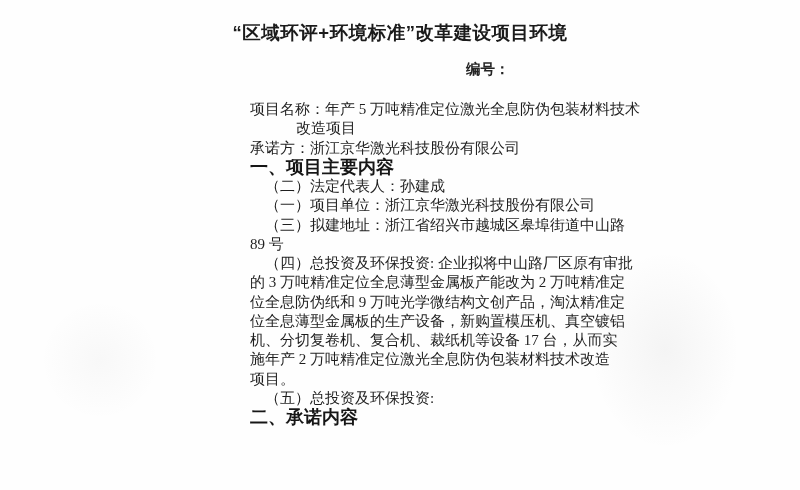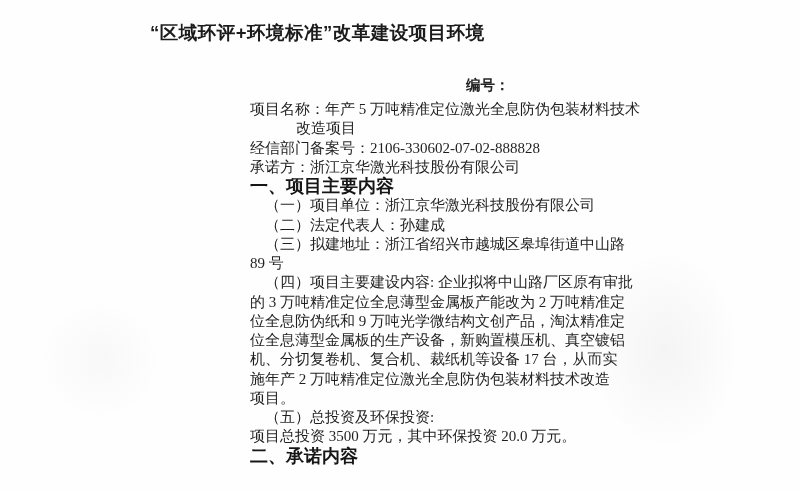--- a/index.html
+++ b/index.html
@@ -27,32 +27,32 @@
   }
   .smudge.b {
     left: 40px; top: 300px; width: 120px; height: 120px;
     background: radial-gradient(ellipse at center, rgba(60,60,60,0.03), rgba(0,0,0,0) 70%);
   }
   .doc-title {
     position: absolute;
     top: 21px;
     left: 150px;
     width: 500px;
-    text-align: left;
+    text-align: center;
     font-family: "Liberation Sans", "DejaVu Sans", sans-serif;
     font-weight: 700;
     font-size: 18.5px;
     line-height: 23px;
     color: #1b1b1b;
     letter-spacing: 0.5px;
   }
   .doc-number {
     position: absolute;
     left: 466px;
-    top: 76px;
+    top: 60px;
     font-size: 14.5px;
     font-weight: 600;
     color: #242424;
   }
   .doc-body {
     position: absolute;
     left: 250px;
     top: 100px;
     width: 400px;
     font-size: 15px;
@@ -81,31 +81,29 @@
 
   <div class="doc-title">
     <div>“区域环评+环境标准”改革建设项目环境</div>
   </div>
 
   <div class="doc-number">编号：</div>
 
   <div class="doc-body">
       <div class="line plain">项目名称：年产 5 万吨精准定位激光全息防伪包装材料技术</div>
       <div class="line hang">改造项目</div>
-      <div class="line plain">经信部门备案号：2106-330602-07-02-888828</div>
       <div class="line plain">承诺方：浙江京华激光科技股份有限公司</div>
       <div class="line heading">一、项目主要内容</div>
+      <div class="line item">（二）法定代表人：孙建成</div>
       <div class="line item">（一）项目单位：浙江京华激光科技股份有限公司</div>
-      <div class="line item">（二）法定代表人：孙建成</div>
       <div class="line item">（三）拟建地址：浙江省绍兴市越城区皋埠街道中山路</div>
       <div class="line plain">89 号</div>
-      <div class="line item">（四）项目主要建设内容: 企业拟将中山路厂区原有审批</div>
+      <div class="line item">（四）总投资及环保投资: 企业拟将中山路厂区原有审批</div>
       <div class="line plain">的 3 万吨精准定位全息薄型金属板产能改为 2 万吨精准定</div>
       <div class="line plain">位全息防伪纸和 9 万吨光学微结构文创产品，淘汰精准定</div>
       <div class="line plain">位全息薄型金属板的生产设备，新购置模压机、真空镀铝</div>
       <div class="line plain">机、分切复卷机、复合机、裁纸机等设备 17 台，从而实</div>
       <div class="line plain">施年产 2 万吨精准定位激光全息防伪包装材料技术改造</div>
       <div class="line plain">项目。</div>
       <div class="line item">（五）总投资及环保投资:</div>
-      <div class="line plain">项目总投资 3500 万元，其中环保投资 20.0 万元。</div>
       <div class="line heading">二、承诺内容</div>
     </div>
 </div>
 
 </body></html>

